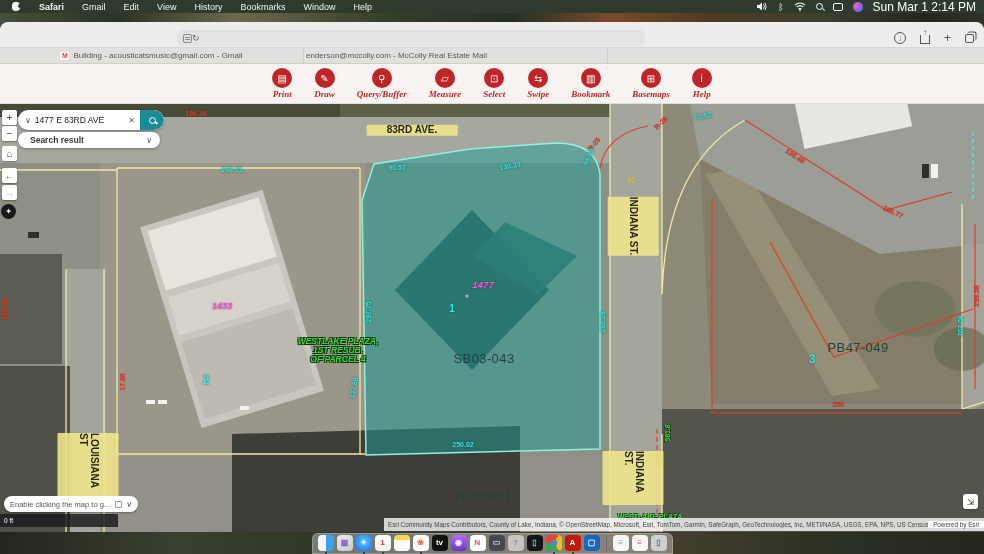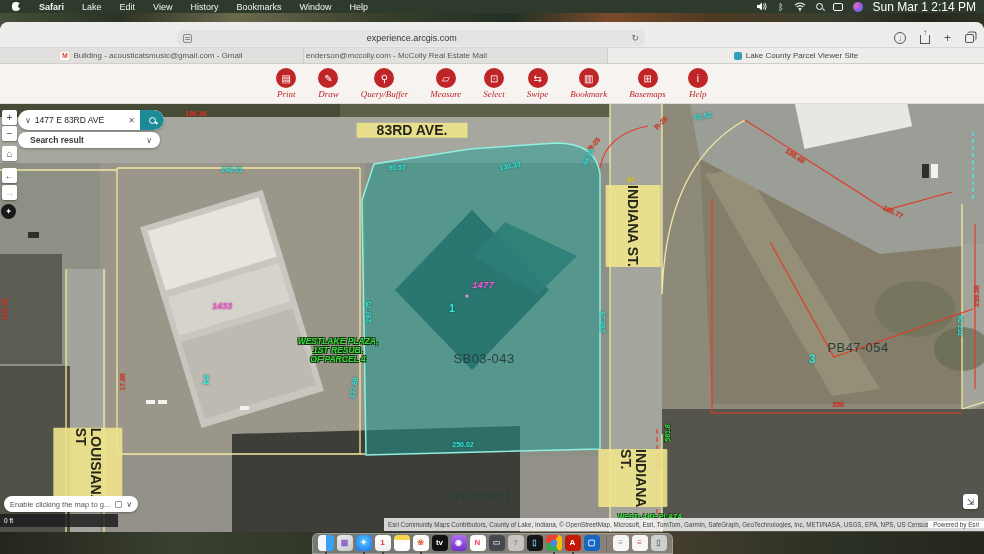--- a/index.html
+++ b/index.html
@@ -44,37 +44,37 @@
   .tab2{width:304px}
   .tab3{flex:1;background:#efedeb;color:#454543;border-right:none}
   .gmail-ic{width:9px;height:8px;background:#fff;border-radius:2px;color:#e24236;font-size:7px;font-weight:bold;
     display:inline-flex;align-items:center;justify-content:center;flex:0 0 auto}
   .parcel-ic{width:8px;height:8px;background:#2fa3b5;border-radius:2px;flex:0 0 auto}
   
   .apptoolbar{height:40px;background:#f6f3f0;display:flex;align-items:center;justify-content:center;gap:22px;border-bottom:1px solid #e2ddd8}
   .tool{display:flex;flex-direction:column;align-items:center;gap:1px;cursor:pointer}
   .tool-circle{width:20px;height:20px;border-radius:50%;background:#bf2527;color:#fff;font-size:10px;
     display:flex;align-items:center;justify-content:center}
-  .tool-label{font-family:"Liberation Serif",serif;font-style:italic;font-weight:normal;font-size:9px;color:#bf2527}
+  .tool-label{font-family:"Liberation Serif",serif;font-style:italic;font-weight:bold;font-size:9px;color:#bf2527}
   
   .map{position:relative;width:984px;height:428px;overflow:hidden;background:#8d9084}
   .map-svg{position:absolute;left:0;top:0}
   .map-labels{position:absolute;inset:0;pointer-events:none}
   .maplabel{position:absolute;white-space:pre-line;line-height:1.05;font-size:7px;font-weight:bold}
   .cyan{color:#38e8dc;text-shadow:0 0 2px rgba(0,60,60,.9)}
   .cyan-med{color:#38e8dc;font-size:10px;text-shadow:0 0 2px rgba(0,60,60,.9)}
   .cyan-lg{color:#38e8dc;font-size:12px;text-shadow:0 0 2px rgba(0,60,60,.9)}
   .red{color:#e23b28;text-shadow:0 0 1px rgba(80,0,0,.5)}
   .yellow{color:#e8d84a;text-shadow:0 0 1px rgba(90,80,0,.7)}
   .magenta{color:#f25ad0;font-style:italic;font-size:9px;text-shadow:0 0 2px rgba(120,10,90,.8)}
   .dark-lg{color:#25403c;font-size:13px;font-weight:normal;letter-spacing:.4px}
   .green-big{color:#3bd840;font-style:italic;text-align:center;font-size:8.5px;
     text-shadow:1px 1px 0 #10330e,-1px -1px 0 #10330e,1px -1px 0 #10330e,-1px 1px 0 #10330e}
   .green-sm{color:#3bd840;font-size:7px;text-shadow:1px 1px 0 #10330e,-1px -1px 0 #10330e}
-  .street-h,.street-v{color:#26261a;background:rgba(238,228,140,.9);padding:0 20px;font-size:14px;border-radius:1px}
+  .street-h,.street-v{color:#26261a;background:rgba(238,228,140,.9);padding:0 20px;font-size:10px;border-radius:1px}
   .street-v{writing-mode:vertical-rl}
   
   .zbtn{position:absolute;width:15px;height:15px;background:#fff;border-radius:2px;box-shadow:0 1px 2px rgba(0,0,0,.35);
     display:flex;align-items:center;justify-content:center;font-size:10px;color:#444}
   .compass{position:absolute;width:15px;height:15px;border-radius:50%;background:#1a1a1a;color:#fff;
     display:flex;align-items:center;justify-content:center;font-size:8px}
   .search-pill{position:absolute;left:18px;top:6px;width:146px;height:20px;background:#fff;border-radius:10px;
     box-shadow:0 1px 3px rgba(0,0,0,.3);display:flex;align-items:center;overflow:hidden}
   .sp-chev{font-size:8px;color:#555;padding:0 4px 0 7px}
   .sp-val{flex:1;font-size:8.5px;color:#222;white-space:nowrap}
@@ -109,21 +109,21 @@
 </style>
 </head>
 <body>
 
 <div class="screen">
 
   <div class="menubar">
     <span class="apple-icon"></span>
     <span style="display:flex">
         <span class="menu-item app-name">Safari</span>
-        <span class="menu-item">Lake</span>
+        <span class="menu-item">Gmail</span>
         <span class="menu-item">Edit</span>
         <span class="menu-item">View</span>
         <span class="menu-item">History</span>
         <span class="menu-item">Bookmarks</span>
         <span class="menu-item">Window</span>
         <span class="menu-item">Help</span>
       </span>
     <span class="menu-status">
       <span class="st-ic">
         <svg width="11" height="9" viewBox="0 0 11 9">
@@ -151,42 +151,37 @@
     </span>
   </div>
 
   <div class="wallpaper">
       <div class="win-top"></div>
     </div>
 
   <div class="toolbar">
     <div class="url-field">
       <span class="page-ic"></span>
-      <span class="url-text">experience.arcgis.com</span>
       <span class="reload">↻</span>
     </div>
     <div class="tb-right">
       <span class="dl">↓</span>
       <span class="share"></span>
       <span class="plus">+</span>
       <span class="tabs-ic"></span>
     </div>
   </div>
 
   <div class="tabbar">
     <div class="tab tab2">
       <span class="gmail-ic">M</span>
       <span>Building - acousticatsmusic@gmail.com - Gmail</span>
     </div>
     <div class="tab tab1">
       <span>enderson@mccolly.com - McColly Real Estate Mail</span>
-    </div>
-    <div class="tab tab3">
-      <span class="parcel-ic"></span>
-      <span>Lake County Parcel Viewer Site</span>
     </div>
   </div>
 
   <div class="apptoolbar">
     <span style="display:flex;gap:22px">
         <div class="tool">
           <span class="tool-circle">▤</span>
           <span class="tool-label">Print</span>
         </div>
         <div class="tool">
@@ -305,21 +300,21 @@
         <span class="maplabel dark-lg" style="left: 484px; top: 235px; transform: translate(-50%, -50%); margin-top: 20px;">SB03-043</span>
         <span class="maplabel cyan" style="left: 603px; top: 218px; transform: translate(-50%, -50%) rotate(-90deg);">286.29</span>
         <span class="maplabel cyan" style="left: 369px; top: 208px; transform: translate(-50%, -50%) rotate(-90deg);">297.75</span>
         <span class="maplabel green-big" style="left: 338px; top: 246px; transform: translate(-50%, -50%);">WESTLAKE PLAZA,
 1ST RESUB.
 OF PARCEL 4</span>
         <span class="maplabel cyan-lg" style="left: 206px; top: 276px; transform: translate(-50%, -50%);">2</span>
         <span class="maplabel red" style="left: 123px; top: 278px; transform: translate(-50%, -50%) rotate(-90deg);">17.86</span>
         <span class="maplabel red" style="left: 5px; top: 205px; transform: translate(-50%, -50%) rotate(-90deg);">200.08</span>
         <span class="maplabel cyan" style="left: 354px; top: 284px; transform: translate(-50%, -50%) rotate(-80deg);">437.88</span>
-        <span class="maplabel dark-lg" style="left: 858px; top: 244px; transform: translate(-50%, -50%);">PB47-054</span>
+        <span class="maplabel dark-lg" style="left: 858px; top: 244px; transform: translate(-50%, -50%);">PB47-049</span>
         <span class="maplabel cyan-lg" style="left: 812px; top: 255px; transform: translate(-50%, -50%);">3</span>
         <span class="maplabel cyan" style="left: 961px; top: 222px; transform: translate(-50%, -50%) rotate(-90deg);">707.08</span>
         <span class="maplabel red" style="left: 977px; top: 192px; transform: translate(-50%, -50%) rotate(-90deg);">239.58</span>
         <span class="maplabel cyan" style="left: 463px; top: 341px; transform: translate(-50%, -50%);">250.02</span>
         <span class="maplabel red" style="left: 838px; top: 301px; transform: translate(-50%, -50%);">256</span>
         <span class="maplabel green-sm" style="left: 668px; top: 329px; transform: translate(-50%, -50%) rotate(-90deg);">581.8</span>
         <span class="maplabel red" style="left: 659px; top: 356px; transform: translate(-50%, -50%) rotate(-90deg);">22.6</span>
         <span class="maplabel street-v" style="left: 88px; top: 362px; transform: translate(-50%, -50%);">LOUISIANA ST</span>
         <span class="maplabel street-v" style="left: 633px; top: 374px; transform: translate(-50%, -50%);">INDIANA ST.</span>
         <span class="maplabel dark-lg" style="left: 482px; top: 393px; transform: translate(-50%, -50%);">PB103/51</span>

